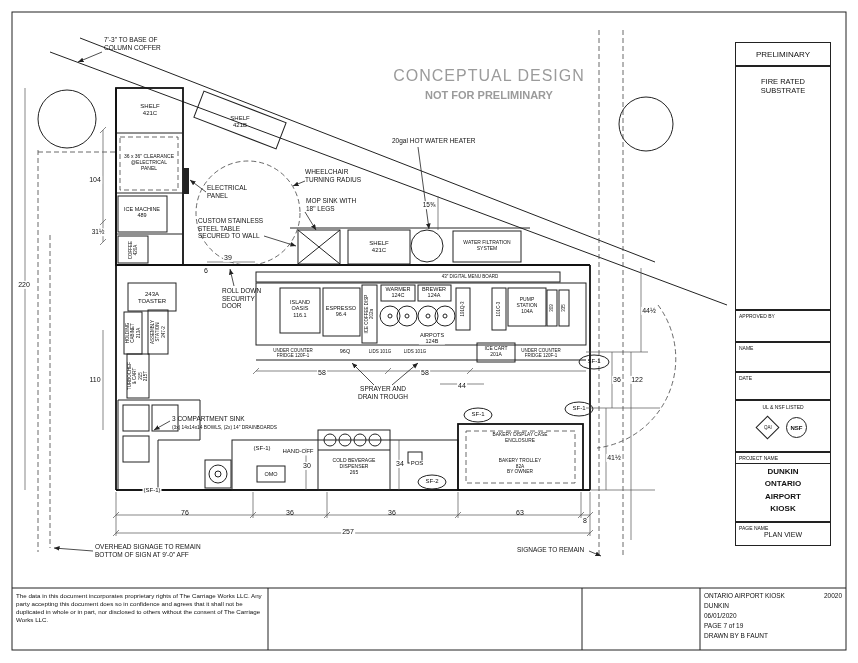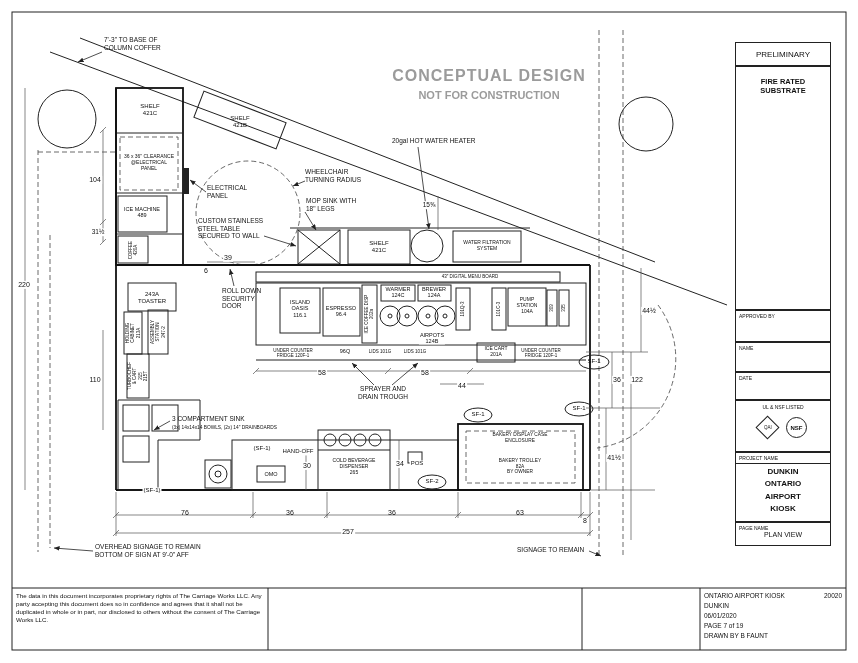--- a/index.html
+++ b/index.html
@@ -12,21 +12,21 @@
   .dim{stroke:#555;stroke-width:0.7;fill:none}
   .ldr{stroke:#222;stroke-width:0.8;fill:none}
   #annotations{position:absolute;left:0;top:0;width:858px;height:663px;}
   .ann{position:absolute;white-space:pre;line-height:1.18;color:#111;}
   .ann.bg{background:#fff;padding:0 1px;}
   
   .tb{position:absolute;left:735px;top:42px;width:96px;height:528px;}
   .tb-box{position:absolute;left:0;width:96px;border:1px solid #222;box-sizing:border-box;background:#fff;}
   .tb-center{display:flex;align-items:center;justify-content:center;text-align:center;}
   .tb-label{font-size:5px;padding:2px 0 0 3px;text-align:left;}
-  .pre{white-space:pre-line;font-weight:bold;}
+  .pre{white-space:pre-line;}
   .logos{display:flex;justify-content:center;align-items:center;gap:10px;margin-top:7px;}
   .logo-diamond{width:15px;height:15px;border:1px solid #222;transform:rotate(45deg);
                 display:flex;align-items:center;justify-content:center;}
   .logo-diamond span{transform:rotate(-45deg);font-size:4.5px;}
   .logo-circle{width:19px;height:19px;border:1.5px solid #222;border-radius:50%;
                display:flex;align-items:center;justify-content:center;font-size:6px;font-weight:bold;}
   
   .footer-left{position:absolute;left:16px;top:592px;width:246px;font-size:6.2px;line-height:1.3;}
   .footer-right{position:absolute;left:704px;top:591px;width:138px;font-size:6.5px;line-height:1.55;}
   .fr-row{display:flex;justify-content:space-between;}
@@ -197,22 +197,22 @@
       <path d="M93,551 L54,548" class="ldr" marker-end="url(#arrow)"></path>
       <path d="M589,551 L601,556" class="ldr" marker-end="url(#arrow)"></path>
       <path d="M374,385 L352,363" class="ldr" marker-end="url(#arrow)"></path>
       <path d="M392,385 L418,363" class="ldr" marker-end="url(#arrow)"></path>
     </g>
   </svg>
 
   <div id="annotations">
       <div class="ann" style="left: 104px; top: 36px; font-size: 6.5px; text-align: left;">7'-3" TO BASE OF
 COLUMN COFFER</div>
-      <div class="ann" style="left: 489px; top: 76px; font-size: 16px; text-align: center; transform: translate(-50%, -50%); font-weight: bold; color: rgb(155, 155, 155); letter-spacing: 1px;">CONCEPTUAL DESIGN</div>
-      <div class="ann" style="left: 489px; top: 95px; font-size: 11px; text-align: center; transform: translate(-50%, -50%); font-weight: bold; color: rgb(155, 155, 155);">NOT FOR CONSTRUCTION</div>
+      <div class="ann" style="left: 489px; top: 76px; font-size: 16px; text-align: center; transform: translate(-50%, -50%); font-weight: normal; color: rgb(155, 155, 155); letter-spacing: 1px;">CONCEPTUAL DESIGN</div>
+      <div class="ann" style="left: 489px; top: 95px; font-size: 11px; text-align: center; transform: translate(-50%, -50%); font-weight: bold; color: rgb(155, 155, 155);">NOT FOR PRELIMINARY</div>
       <div class="ann" style="left: 150px; top: 110px; font-size: 6px; text-align: center; transform: translate(-50%, -50%);">SHELF
 421C</div>
       <div class="ann" style="left: 240px; top: 122px; font-size: 6px; text-align: center; transform: translate(-50%, -50%);">SHELF
 421B</div>
       <div class="ann" style="left: 149px; top: 163px; font-size: 5px; text-align: center; transform: translate(-50%, -50%);">36 x 36" CLEARANCE
 @ELECTRICAL
 PANEL</div>
       <div class="ann" style="left: 392px; top: 137px; font-size: 6.5px; text-align: center;">20gal HOT WATER HEATER</div>
       <div class="ann" style="left: 305px; top: 168px; font-size: 6.5px; text-align: left;">WHEELCHAIR
 TURNING RADIUS</div>

